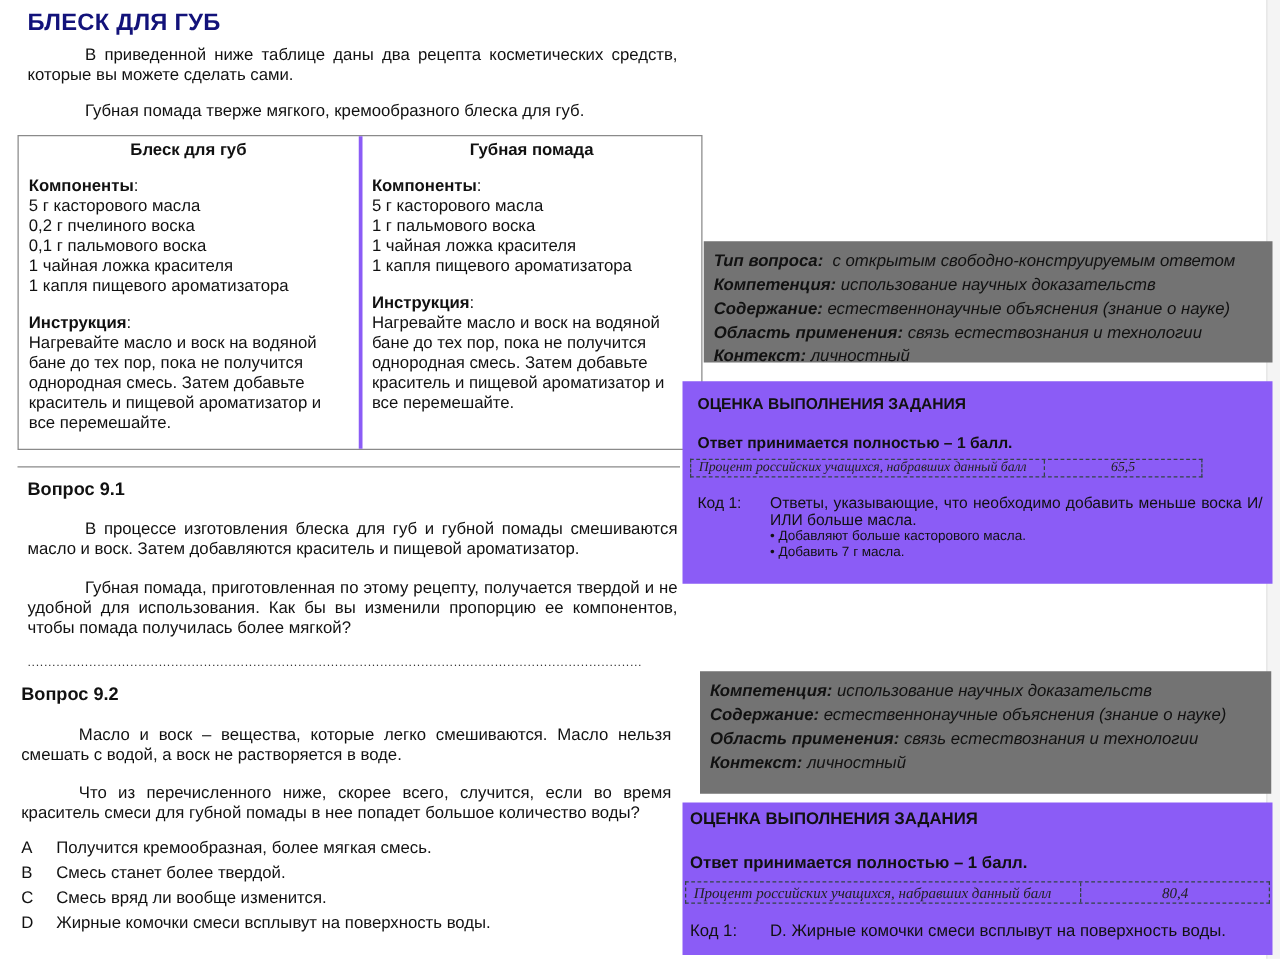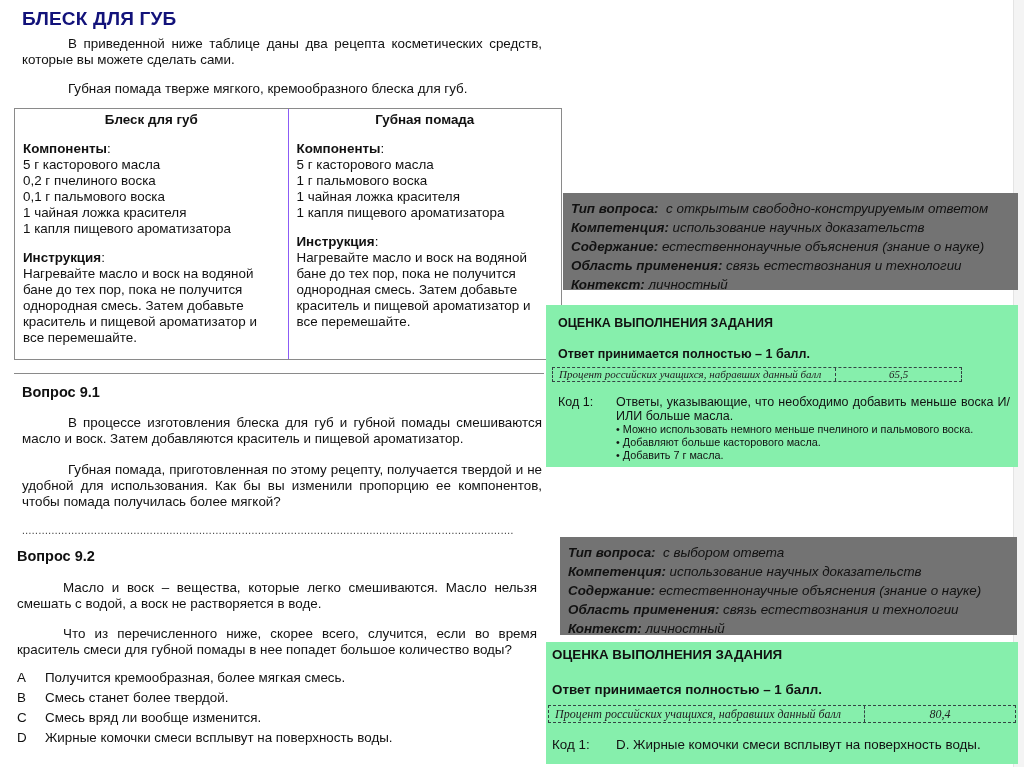--- a/index.html
+++ b/index.html
@@ -8,31 +8,31 @@
     background:#ffffff; font-family:"Liberation Sans", sans-serif; color:#111;
   }
   .abs { position:absolute; }
   .right-strip { position:absolute; right:0; top:0; width:10px; height:767px; background:#f4f4f4; border-left:1px solid #e4e4e4; }
   .title { left:22px; top:8px; font-size:19px; font-weight:bold; color:#12127a; letter-spacing:0.2px; }
   .para { font-size:13.4px; line-height:16px; text-align:justify; }
   .indent { text-indent:46px; }
   .hr { height:1px; background:#8a8a8a; }
   .recipe { left:14px; top:108px; width:546px; height:250px; border:1px solid #8a8a8a; display:flex; }
   .col { flex:1; padding:3px 8px; font-size:13.4px; line-height:16px; }
-  .col + .col { border-left:1px solid #8b5cf6; }
+  .col + .col { border-left:3px solid #8b5cf6; }
   .col-head { text-align:center; font-weight:bold; margin-bottom:13px; }
   .sec-label { font-weight:bold; }
   .gap { height:13px; }
   .qhead { font-size:14.5px; font-weight:bold; }
   .dots { font-size:10px; letter-spacing:0.5px; color:#333; overflow:hidden; white-space:nowrap; }
   .options .opt { display:flex; font-size:13.4px; line-height:20px; }
   .options .letter { width:28px; }
   .yellow { background:#737373; padding:6px 8px; font-size:13.4px; line-height:19px; font-style:italic; color:#111; }
   .yellow b { font-weight:bold; }
-  .blue { background:#86efac; color:#111; }
+  .blue { background:#8b5cf6; color:#111; }
   .blue .bt { font-weight:bold; font-size:12.5px; }
   .blue .acc { font-weight:bold; font-size:12.5px; }
   .ptable { display:flex; border:1px dashed #344; font-family:"Liberation Serif", serif; font-style:italic; font-size:11px; color:#222; }
   .ptable .pl { border-right:1px dashed #344; padding:0 6px; white-space:nowrap; }
   .ptable .pv { flex:1; text-align:center; }
   .code { display:flex; font-size:12.5px; line-height:14px; }
   .code .cl { width:58px; flex:none; }
   .code .cb { flex:1; text-align:justify; }
   .bullets { font-size:10.8px; line-height:13px; margin:0; padding:0; list-style:none; }
   .bullets li::before { content:"• "; }
@@ -115,30 +115,28 @@
   <div class="abs acc" style="left:12px; top:42px;">Ответ принимается полностью – 1 балл.</div>
   <div class="abs ptable" style="left:6px; top:62px; width:408px; height:13px;">
     <div class="pl" style="width:270px;">Процент российских учащихся, набравших данный балл</div>
     <div class="pv">65,5</div>
   </div>
   <div class="abs code" style="left:12px; top:90px; width:452px;">
     <span class="cl">Код 1:</span>
     <div class="cb">
       <div>Ответы, указывающие, что необходимо добавить меньше воска И/ИЛИ больше масла.</div>
       <ul class="bullets">
-        <li>Можно использовать немного меньше пчелиного и пальмового воска.</li>
         <li>Добавляют больше касторового масла.</li>
         <li>Добавить 7 г масла.</li>
       </ul>
     </div>
   </div>
 </div>
 
 <div class="abs yellow" style="left:560px; top:537px; width:441px; height:86px;">
-  <div><b>Тип вопроса:</b>&nbsp; <span>с выбором ответа</span></div>
   <div><b>Компетенция:</b> <span>использование научных доказательств</span></div>
   <div><b>Содержание:</b> <span>естественнонаучные объяснения (знание о науке)</span></div>
   <div><b>Область применения:</b> <span>связь естествознания и технологии</span></div>
   <div><b>Контекст:</b> <span>личностный</span></div>
 </div>
 
 <div class="abs blue" style="left:546px; top:642px; width:472px; height:122px;">
   <div class="abs bt" style="left:6px; top:5px; font-size:13.4px;">ОЦЕНКА ВЫПОЛНЕНИЯ ЗАДАНИЯ</div>
   <div class="abs acc" style="left:6px; top:40px; font-size:13.4px;">Ответ принимается полностью – 1 балл.</div>
   <div class="abs ptable" style="left:2px; top:63px; width:466px; height:16px; font-size:12px; line-height:16px;">

